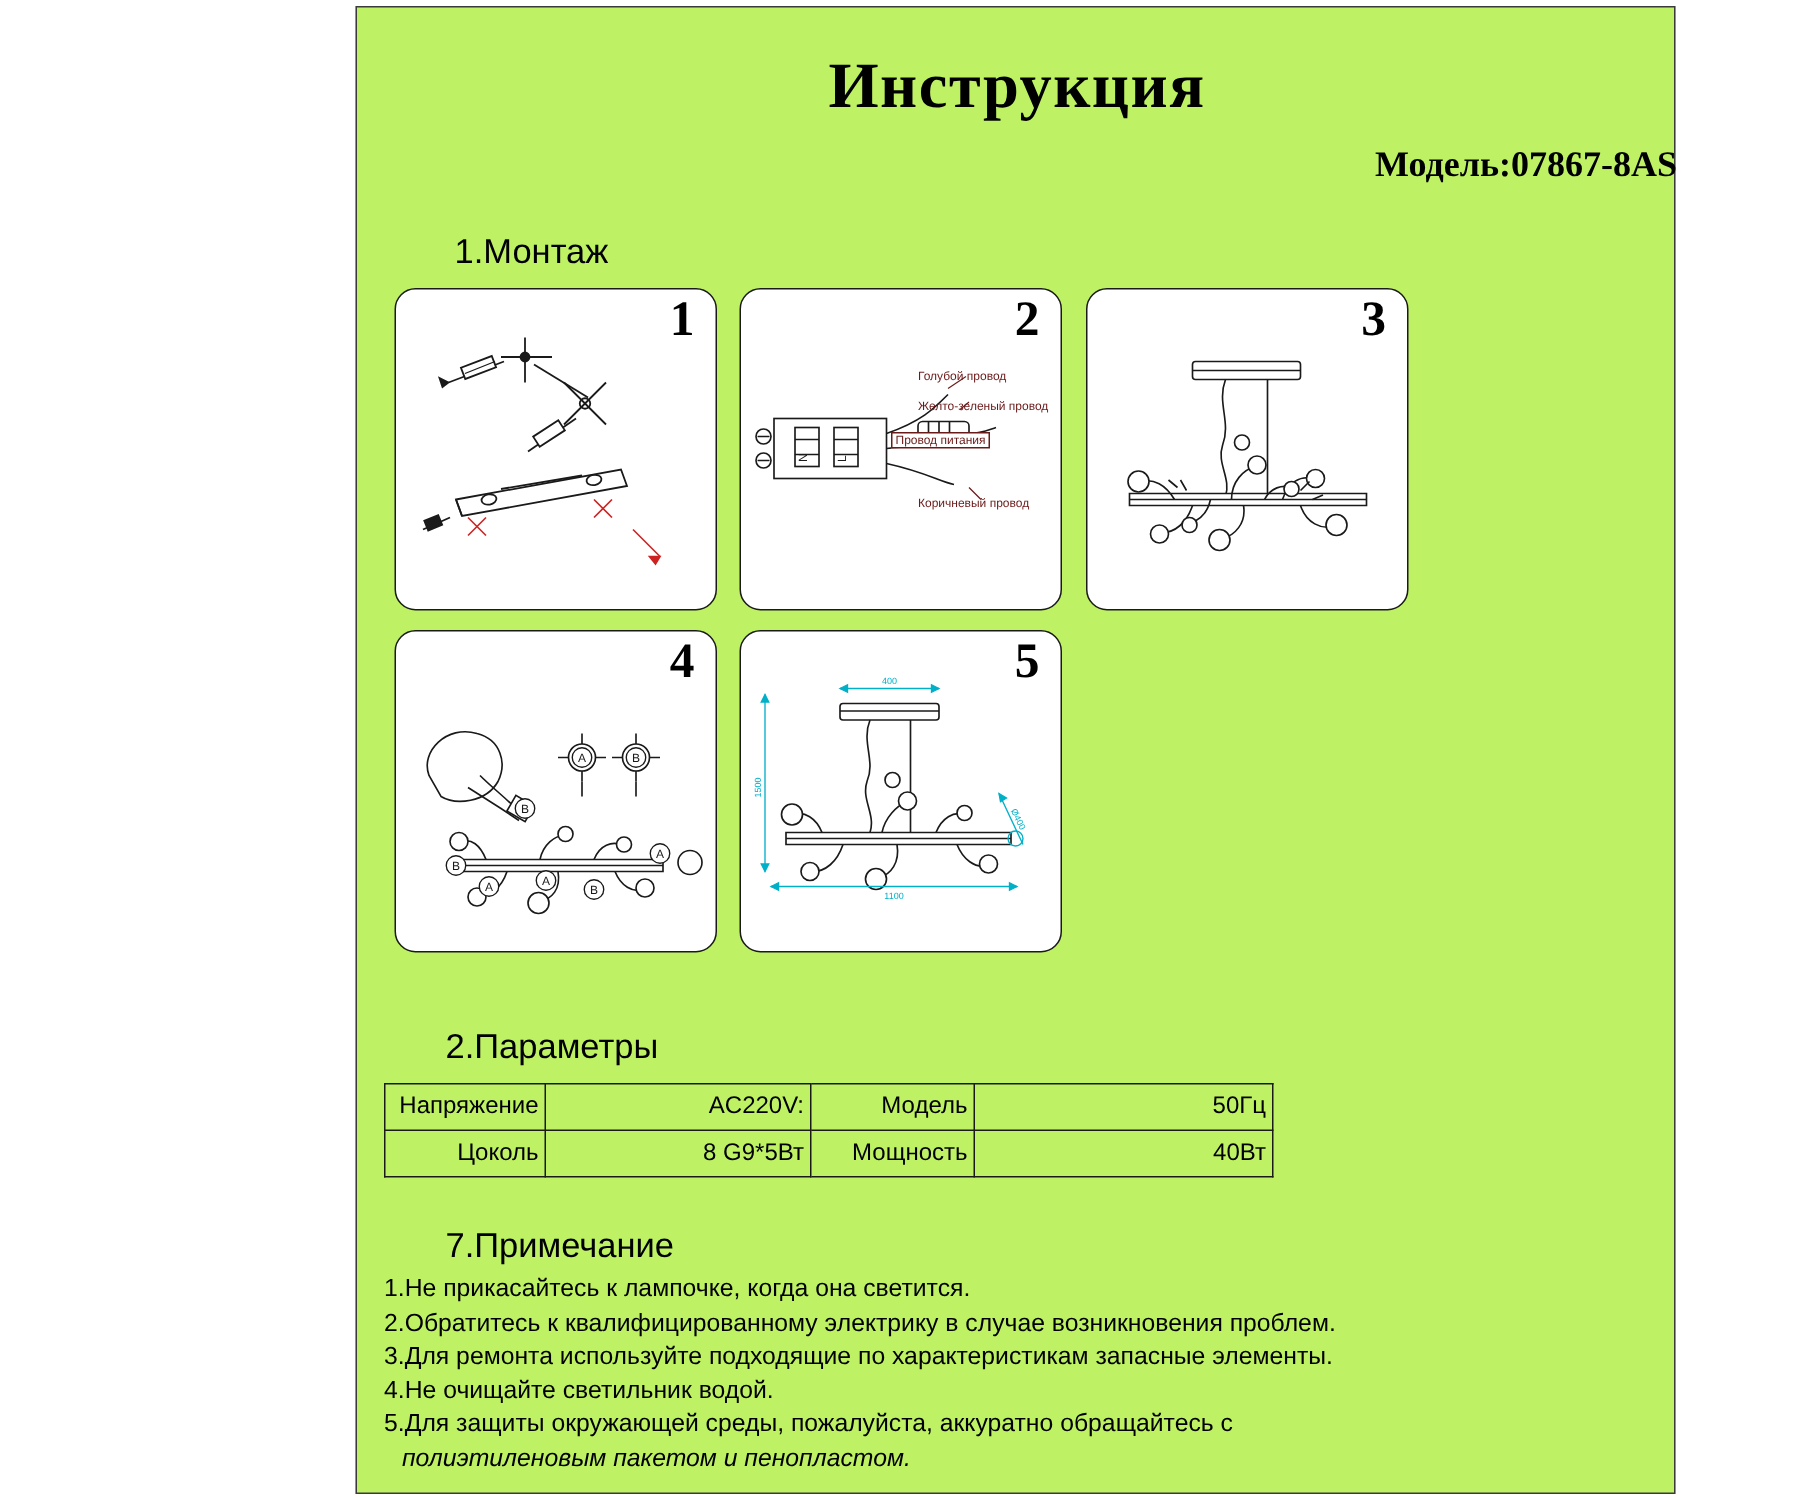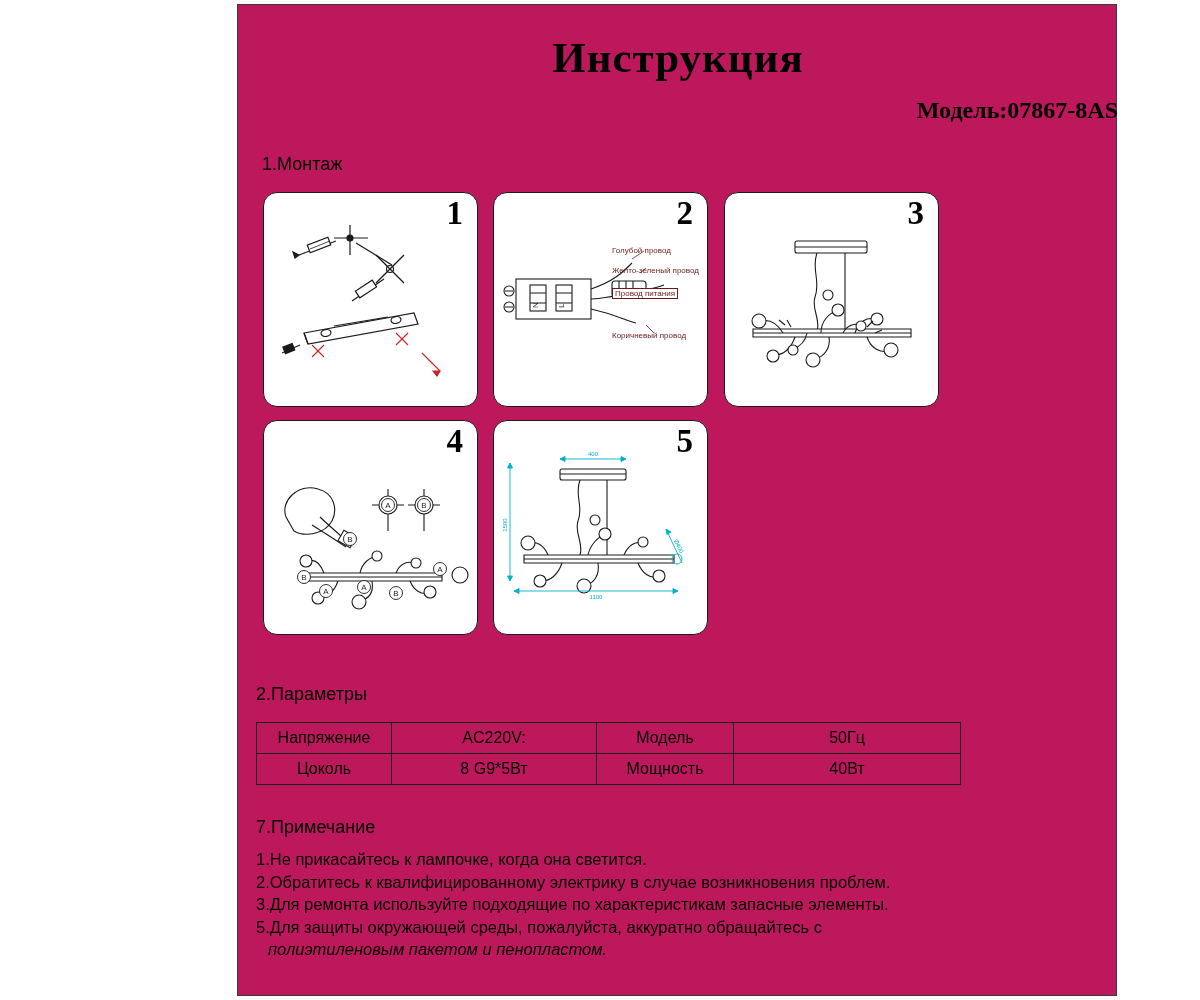--- a/index.html
+++ b/index.html
@@ -16,21 +16,21 @@
     overflow: hidden;
   }
   .page {
     position: absolute;
     left: 237px;
     top: 4px;
     width: 880px;
     height: 992px;
     border: 1px solid #3a3a3a;
     box-sizing: border-box;
-    background: #be185d;
+    background: #bef264;
   }
   .inner {
     position: absolute;
     left: 0;
     top: 0;
     width: 880px;
     height: 992px;
   }
   .title {
     position: absolute;
@@ -48,23 +48,24 @@
     left: 0;
     top: 92px;
     width: 880px;
     text-align: right;
     font-family: "Liberation Serif", serif;
     font-weight: bold;
     font-size: 24px;
   }
   .section-head {
     position: absolute;
-    font-size: 18px;
+    font-size: 23px;
     font-family: "Liberation Sans", sans-serif;
     color: #000;
+    margin-left: 41px;
   }
   #sec1 { left: 24px; top: 149px; }
   #sec2 { left: 18px; top: 679px; }
   #sec3 { left: 18px; top: 812px; }
 
   .card {
     position: absolute;
     border: 1px solid #1a1a1a;
     border-radius: 14px;
     box-sizing: border-box;
@@ -106,22 +107,22 @@
   .ptable {
     position: absolute;
     left: 18px;
     top: 717px;
     border-collapse: collapse;
     font-size: 16px;
   }
   .ptable td {
     border: 1px solid #1a1a1a;
     height: 30px;
-    padding: 0 18px;
-    text-align: center;
+    padding: 0 4px;
+    text-align: right;
     font-family: "Liberation Sans", sans-serif;
     margin-top: 28px;
   }
   .ptable td.c0 { width: 98px; }
   .ptable td.c1 { width: 168px; }
   .ptable td.c2 { width: 100px; }
   .ptable td.c3 { width: 190px; }
 
   .notes {
     position: absolute;
@@ -220,21 +221,21 @@
         <g stroke="#6b1a1a" fill="none" stroke-width="0.8">
           <line x1="138" y1="66" x2="150" y2="58"></line>
           <line x1="146" y1="80" x2="152" y2="75"></line>
           <line x1="152" y1="132" x2="160" y2="140"></line>
         </g>
         <text x="41" y="112" font-family="Liberation Sans, sans-serif" font-size="8" fill="#1a1a1a" transform="rotate(-90 44 112)">N</text>
         <text x="67" y="112" font-family="Liberation Sans, sans-serif" font-size="8" fill="#1a1a1a" transform="rotate(-90 70 112)">L</text>
       </svg>
       <div class="wlabel" style="left:118px; top:53px;">Голубой провод</div>
       <div class="wlabel" style="left:118px; top:73px;">Желто-зеленый провод</div>
-      <div class="wlabel boxed" style="left:118px; top:95px;text-align:right;">Провод питания</div>
+      <div class="wlabel boxed" style="left:100px; top:95px;text-align:right;">Провод питания</div>
       <div class="wlabel" style="left:118px; top:138px;">Коричневый провод</div>
     </div>
 
     <div class="card" id="card3">
       <div class="num">3</div>
       <svg width="215" height="215" viewBox="0 0 215 215">
         <g stroke="#1a1a1a" fill="none" stroke-width="1.1">
 
           <rect x="70" y="48" width="72" height="12" rx="2" fill="#fff"></rect>
           <line x1="70" y1="54" x2="142" y2="54"></line>
@@ -400,18 +401,19 @@
         </tr>
       </tbody>
     </table>
 
     <div class="section-head" id="sec3">7.Примечание</div>
 
     <div class="notes">
       <div>1.Не прикасайтесь к лампочке, когда она светится.</div>
       <div>2.Обратитесь к квалифицированному электрику в случае возникновения проблем.</div>
       <div>3.Для ремонта используйте подходящие по характеристикам запасные элементы.</div>
+      <div>4.Не очищайте светильник водой.</div>
       <div>5.Для защиты окружающей среды, пожалуйста, аккуратно обращайтесь с</div>
       <div class="cont">полиэтиленовым пакетом и пенопластом.</div>
     </div>
 
   </div>
 </div>
 
 </body></html>

